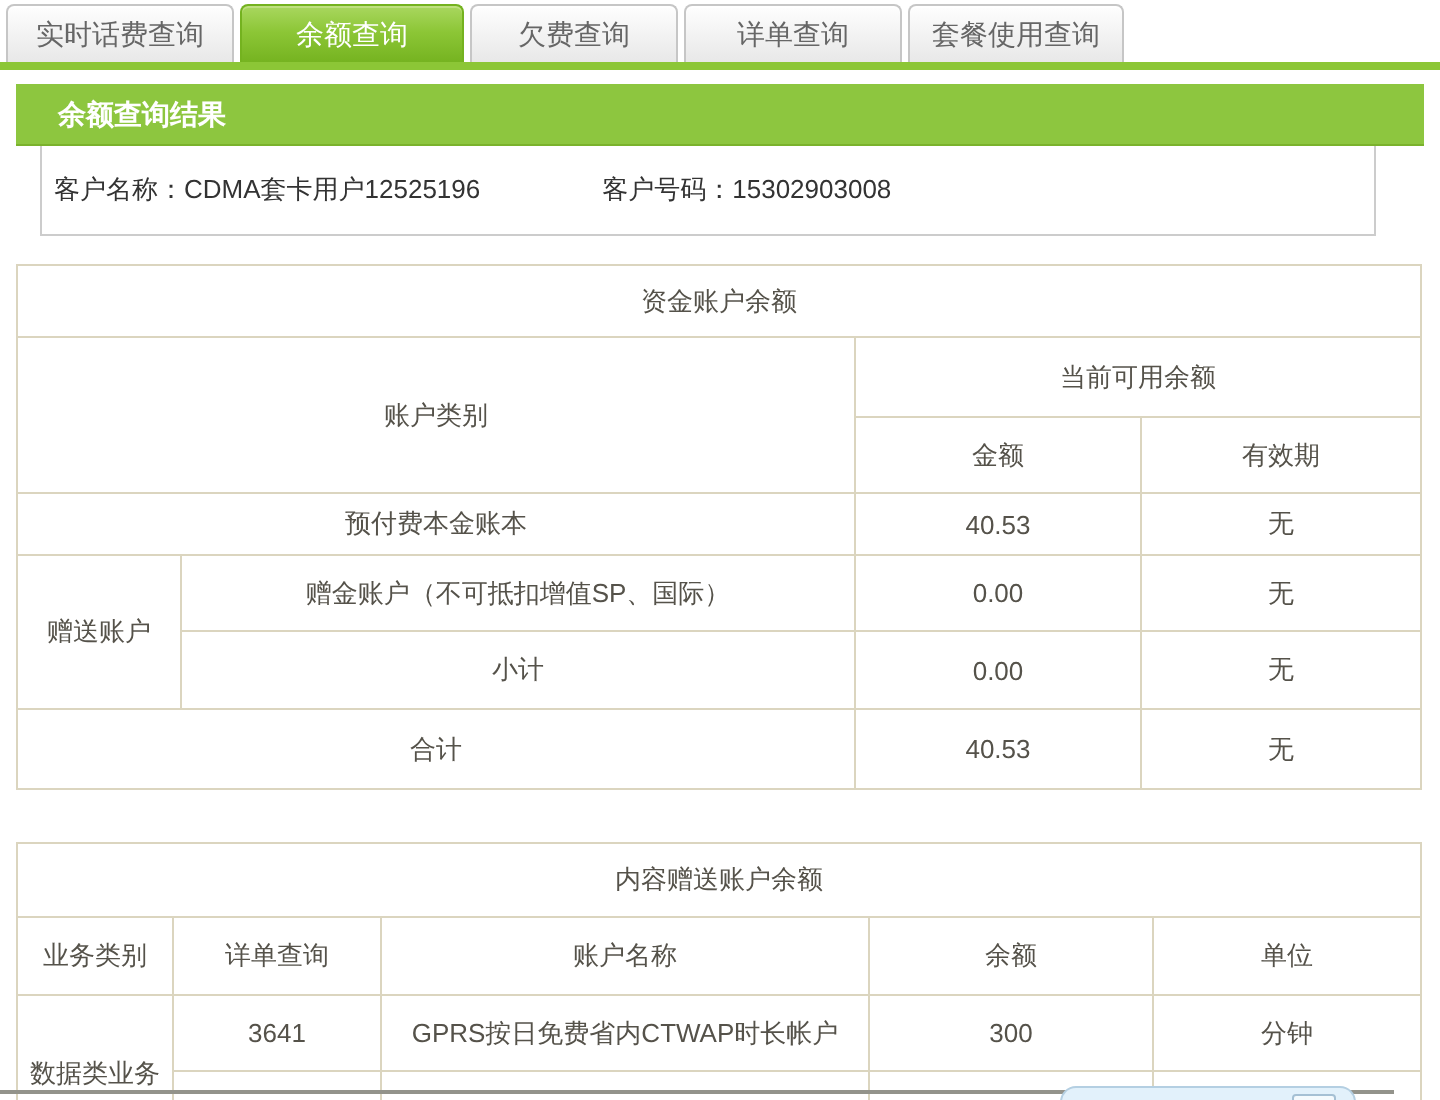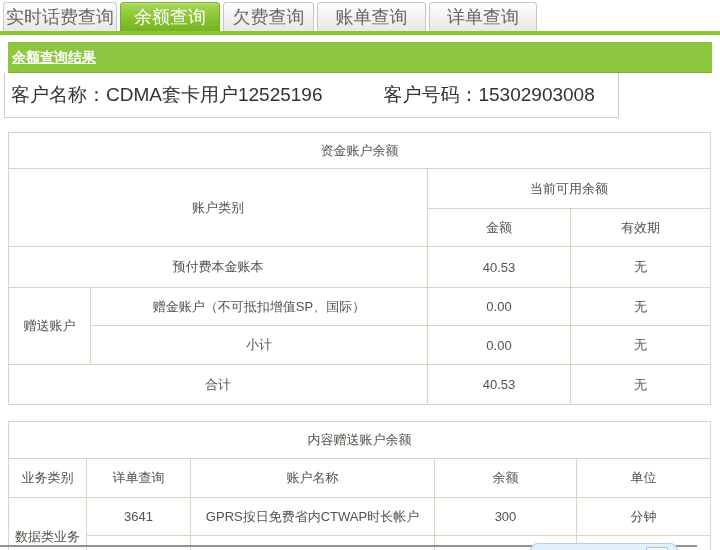--- a/index.html
+++ b/index.html
@@ -8,46 +8,46 @@
     background:#ffffff;
     font-family:"Liberation Sans", sans-serif;
   }
 
   
   .tabbar { position:absolute; top:2px; left:3px; display:flex; gap:3px; }
   .tab {
     height:30px; line-height:29px; text-align:center; box-sizing:border-box;
     border:1px solid #c6c6c6; border-bottom:none; border-radius:4px 4px 0 0;
     background:linear-gradient(#fefefe,#e7e7e7);
-    color:#666; font-size:18px; cursor:pointer;
+    color:#666; font-size:14px; cursor:pointer;
     box-shadow:inset 0 1px 0 #ffffff;
   }
   .tab:nth-child(1){ width:114px; }
-  .tab:nth-child(2){ width:100px; }
-  .tab:nth-child(3){ width:91px; }
+  .tab:nth-child(2){ width:112px; }
+  .tab:nth-child(3){ width:104px; }
   .tab:nth-child(4){ width:109px; }
   .tab:nth-child(5){ width:108px; }
   .tab:nth-child(6){ width:112px; }
   .tab.active {
     background:linear-gradient(#a9d75f 0%, #8cc636 45%, #74b21f 100%);
     border-color:#74b21f; color:#fff;
     box-shadow:inset 0 1px 0 #bfe080;
   }
   .tab-underline { position:absolute; top:31px; left:0; width:720px; height:4px; background:#8cc636; }
 
   
   .result-header {
     position:absolute; top:42px; left:8px; width:704px; height:31px; box-sizing:border-box;
     background:#8dc63f; border-bottom:1px solid #7ab22c;
-    color:#ffffff; font-size:14px; font-weight:bold; line-height:31px; padding-left:4px;text-decoration:underline;
+    color:#ffffff; font-size:14px; font-weight:bold; line-height:31px; padding-left:21px;
   }
   .info-box {
-    position:absolute; top:73px; left:4px; width:615px; height:45px; box-sizing:border-box;
+    position:absolute; top:73px; left:20px; width:668px; height:45px; box-sizing:border-box;
     border:1px solid #cccccc; border-top:none; background:#ffffff;
-    display:flex; align-items:center; font-size:19px; color:#333333;
+    display:flex; align-items:center; font-size:13px; color:#333333;
   }
   .info-item { margin-left:6px; }
   .info-item + .info-item { margin-left:61px; }
 
   
   table { border-collapse:collapse; table-layout:fixed; }
   td {
     border:1px solid #dbd5bf; text-align:center; vertical-align:middle;
     color:#55524a; font-size:13px; padding:0 4px; overflow:hidden; white-space:nowrap;
   }
@@ -66,22 +66,22 @@
     background:#f4fafd; border:1px solid #a5c0d4; border-radius:2px;
   }
 </style>
 </head>
 <body>
 
 <div class="tabbar">
   <div class="tab"><span>实时话费查询</span></div>
   <div class="tab active"><span>余额查询</span></div>
   <div class="tab"><span>欠费查询</span></div>
-  <div class="tab"><span>账单查询</span></div>
   <div class="tab"><span>详单查询</span></div>
+  <div class="tab"><span>套餐使用查询</span></div>
 </div>
 <div class="tab-underline"></div>
 
 <div class="result-header">余额查询结果</div>
 
 <div class="info-box">
   <span class="info-item">
     <span>客户名称：</span><span>CDMA套卡用户12525196</span>
   </span>
   <span class="info-item">
@@ -101,21 +101,21 @@
     <td colspan="4">资金账户余额</td>
   </tr>
   <tr style="height:40px">
     <td colspan="2" rowspan="2">账户类别</td>
     <td colspan="2">当前可用余额</td>
   </tr>
   <tr style="height:38px">
     <td>金额</td>
     <td>有效期</td>
   </tr>
-  <tr style="height:41px">
+  <tr style="height:31px">
     <td colspan="2">预付费本金账本</td>
     <td>40.53</td>
     <td>无</td>
   </tr>
   <tr style="height:38px">
     <td rowspan="2">赠送账户</td>
     <td>赠金账户（不可抵扣增值SP、国际）</td>
     <td>0.00</td>
     <td>无</td>
   </tr>

